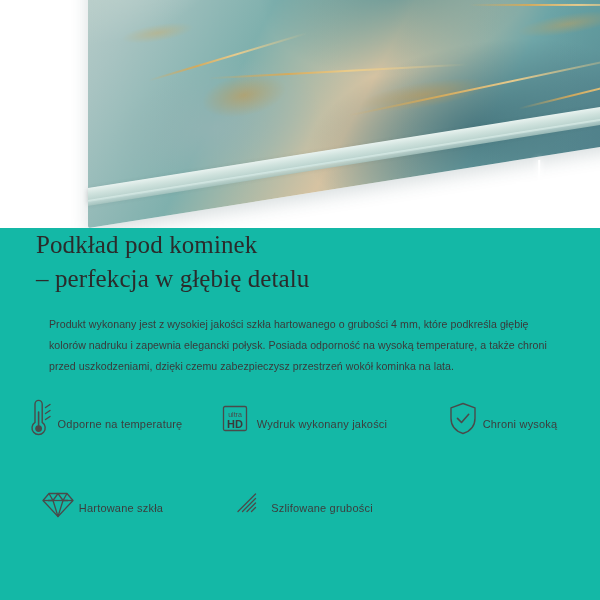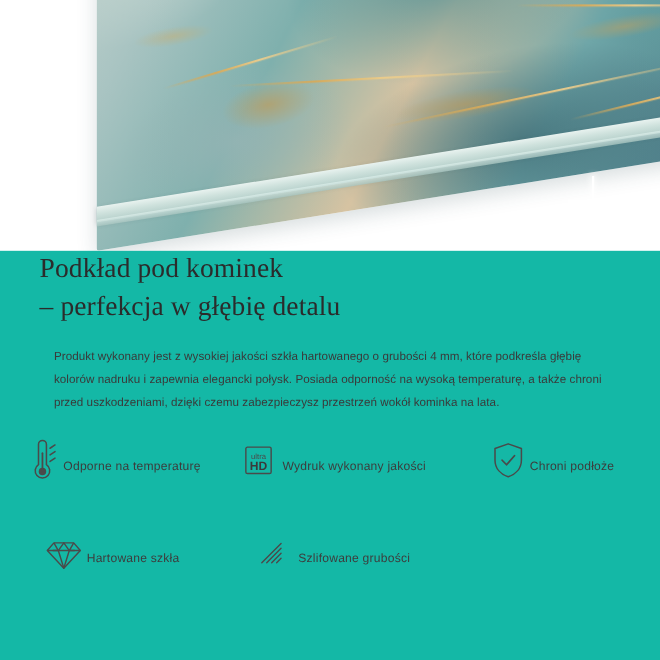--- a/index.html
+++ b/index.html
@@ -253,21 +253,21 @@
       <div class="feature-label">Wydruk wykonany jakości</div>
     </div>
 
     <div class="feature">
       <div class="feature-icon">
         <svg width="40" height="42" viewBox="0 0 40 42" fill="none" stroke="#4a4a4a" stroke-width="1.4" stroke-linejoin="round" stroke-linecap="round">
           <path d="M20 5.5l12 4.3v10.4c0 7.6-5.1 13-12 15.3-6.9-2.3-12-7.7-12-15.3V9.8z"></path>
           <path d="M14.5 20.4l4 4.1 7.2-8.2" stroke-width="1.6"></path>
         </svg>
       </div>
-      <div class="feature-label">Chroni podłoże</div>
+      <div class="feature-label">Chroni wysoką</div>
     </div>
 
     <div class="feature">
       <div class="feature-icon">
         <svg width="42" height="40" viewBox="0 0 42 40" fill="none" stroke="#4a4a4a" stroke-width="1.3" stroke-linejoin="round">
           <path d="M12 10.5h18l6 7-15 16-15-16z"></path>
           <path d="M6 17.5h30"></path>
           <path d="M12 10.5l4 7-5 0"></path>
           <path d="M30 10.5l-4 7 5 0"></path>
           <path d="M16 17.5l5 16 5-16"></path>

